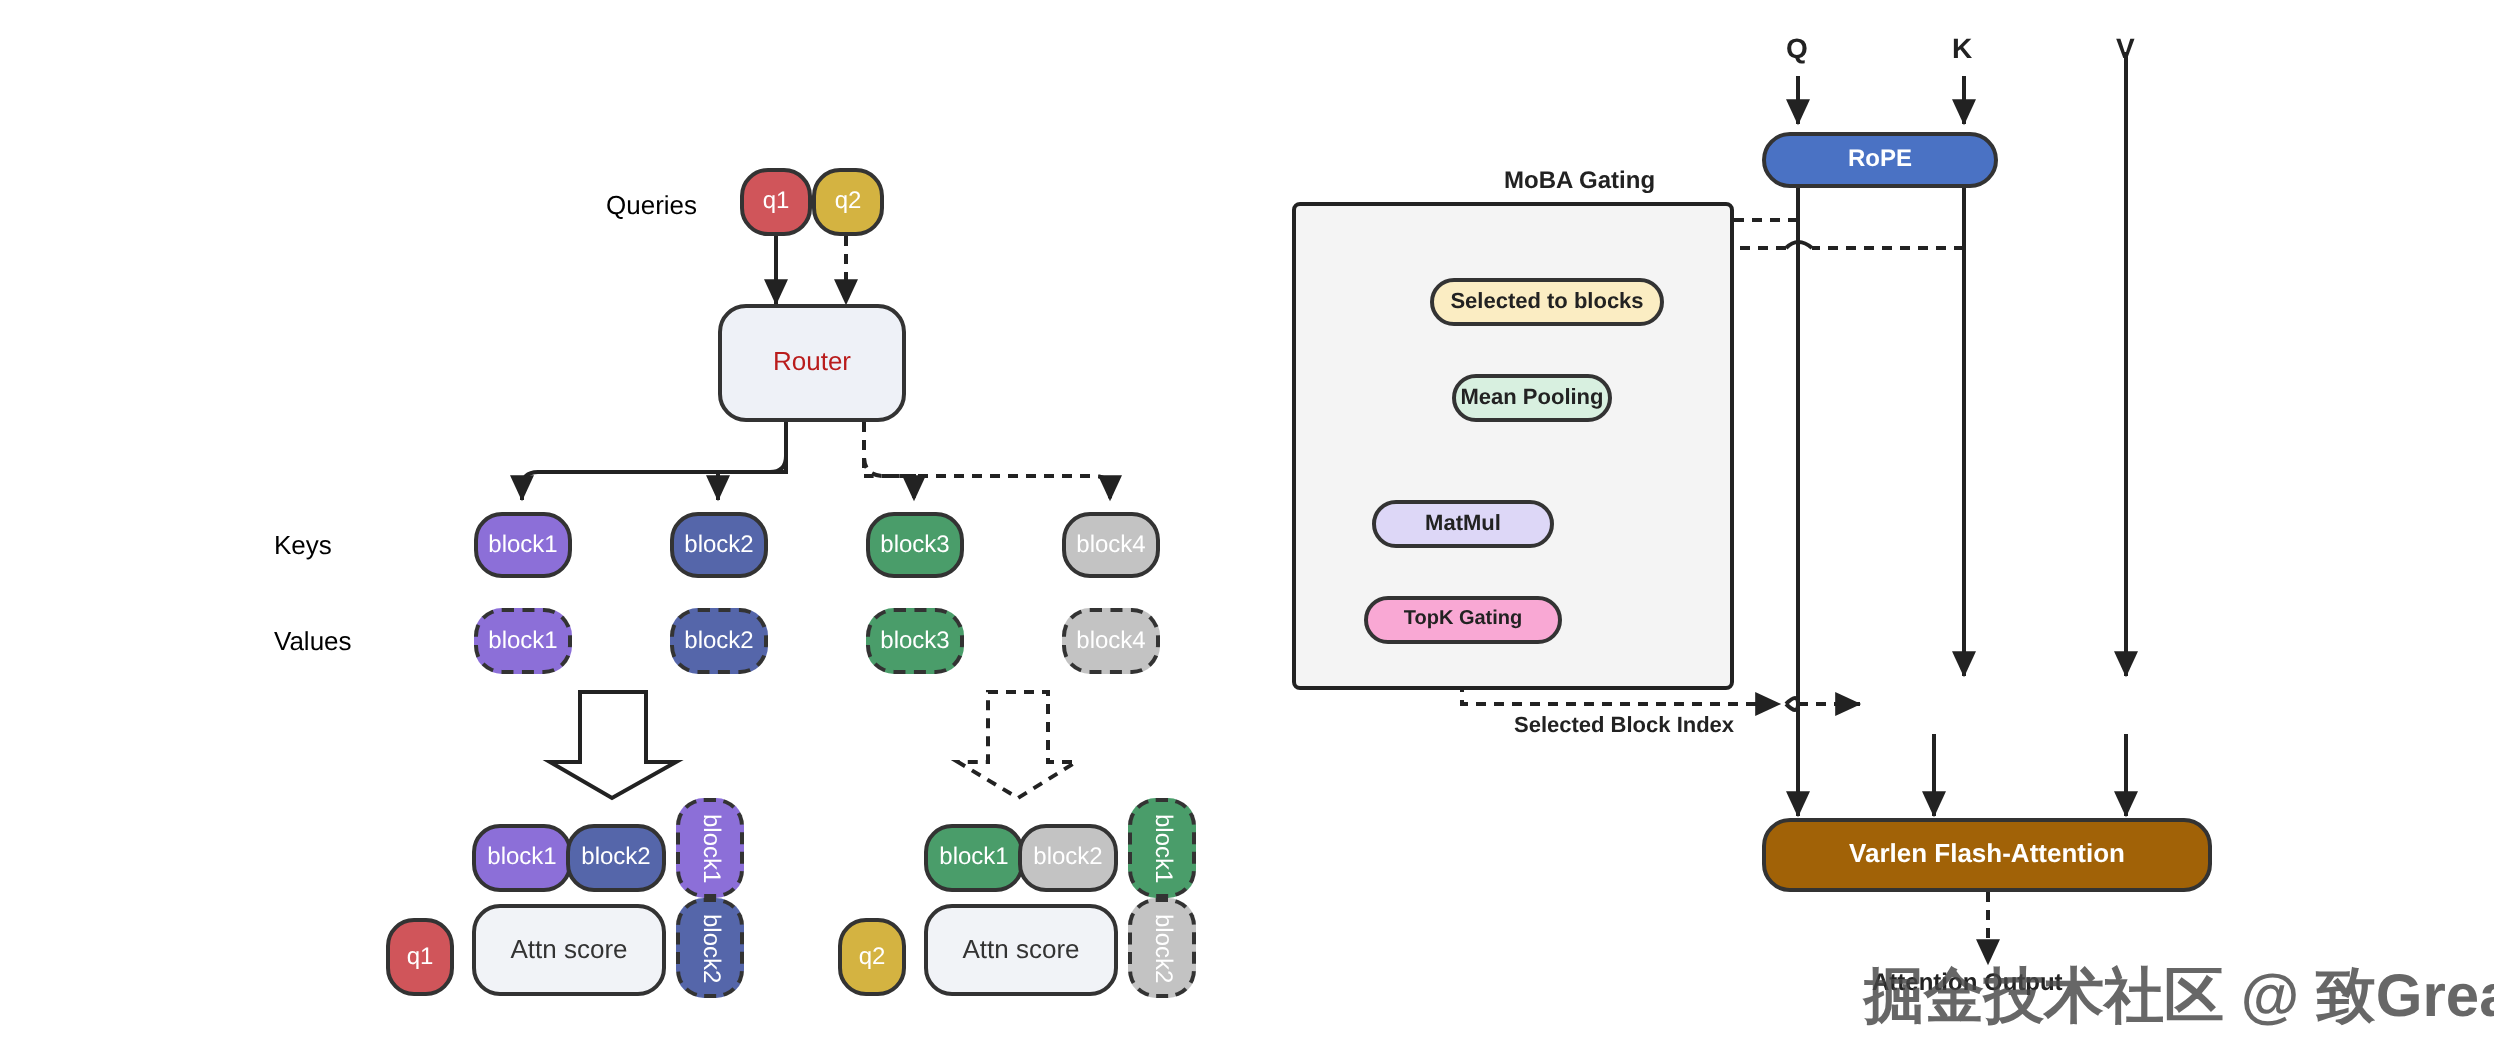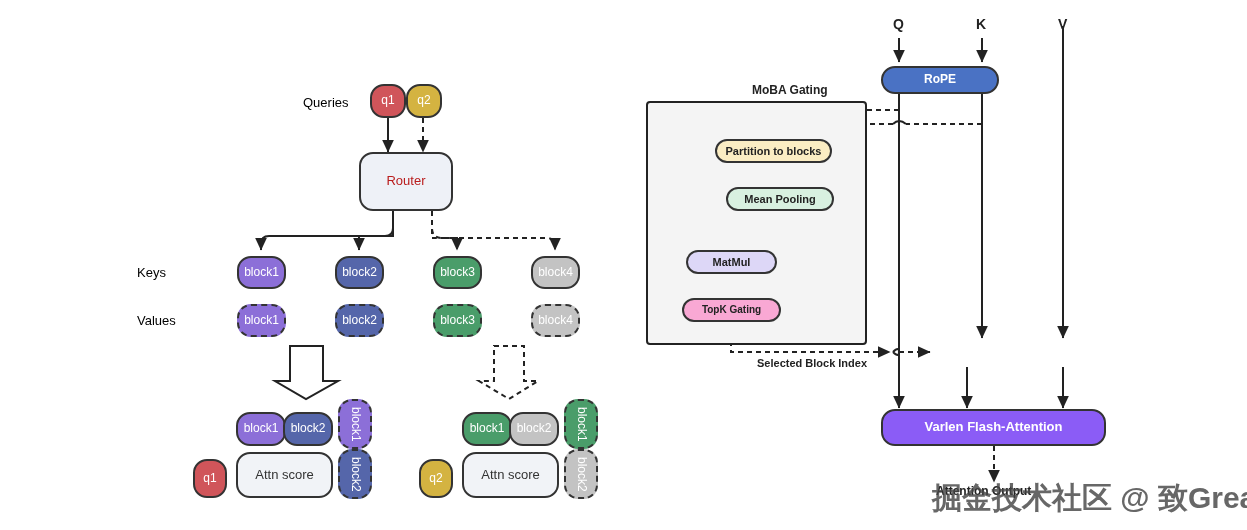--- a/index.html
+++ b/index.html
@@ -124,26 +124,26 @@
   <div class="lbl b" style="left:893px;top:16px;font-size:14px;">Q</div>
   <div class="lbl b" style="left:976px;top:16px;font-size:14px;">K</div>
   <div class="lbl b" style="left:1058px;top:16px;font-size:14px;">V</div>
 
   <div class="node" style="left:881px;top:66px;width:118px;height:28px;background:#4a72c4;color:#fff;font-weight:bold;font-size:12px;">RoPE</div>
 
   <div style="position:absolute;left:646px;top:101px;width:217px;height:240px;
               background:#f4f4f4;border:2px solid #222;border-radius:4px;"></div>
   <div class="lbl b" style="left:712px;top:83px;font-size:12px;margin-left:40px;">MoBA Gating</div>
 
-  <div class="node" style="left:715px;top:139px;width:117px;height:24px;background:#fbedc3;color:#222;font-weight:bold;font-size:11px;">Partition to blocks</div>
-  <div class="node" style="left:726px;top:187px;width:108px;height:24px;background:#d8f0e0;color:#222;font-weight:bold;font-size:11px;">Mean Pooling</div>
+  <div class="node" style="left:715px;top:139px;width:117px;height:24px;background:#fbedc3;color:#222;font-weight:bold;font-size:11px;">Selected to blocks</div>
+  <div class="node" style="left:726px;top:187px;width:80px;height:24px;background:#d8f0e0;color:#222;font-weight:bold;font-size:11px;">Mean Pooling</div>
   <div class="node" style="left:686px;top:250px;width:91px;height:24px;background:#ddd7f7;color:#222;font-weight:bold;font-size:11px;">MatMul</div>
   <div class="node" style="left:682px;top:298px;width:99px;height:24px;background:#f9a8d4;color:#222;font-weight:bold;font-size:10px;">TopK Gating</div>
 
   <div class="lbl b" style="left:757px;top:357px;font-size:11px;">Selected Block Index</div>
 
 
-  <div class="node" style="left:881px;top:409px;width:225px;height:37px;background:#8b5cf6;color:#fff;font-weight:bold;font-size:13px;">Varlen Flash-Attention</div>
+  <div class="node" style="left:881px;top:409px;width:225px;height:37px;background:#a16207;color:#fff;font-weight:bold;font-size:13px;">Varlen Flash-Attention</div>
 
   <div class="lbl b" style="left:936px;top:484px;font-size:12px;">Attention Output</div>
 
   <div class="wm wm1" style="left:932px;top:478px;">掘金技术社区 @ 致Great</div>
 </div>
 
 </body></html>

